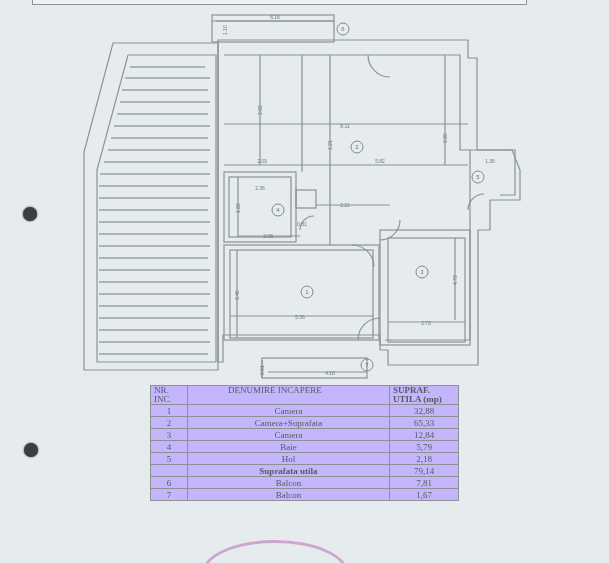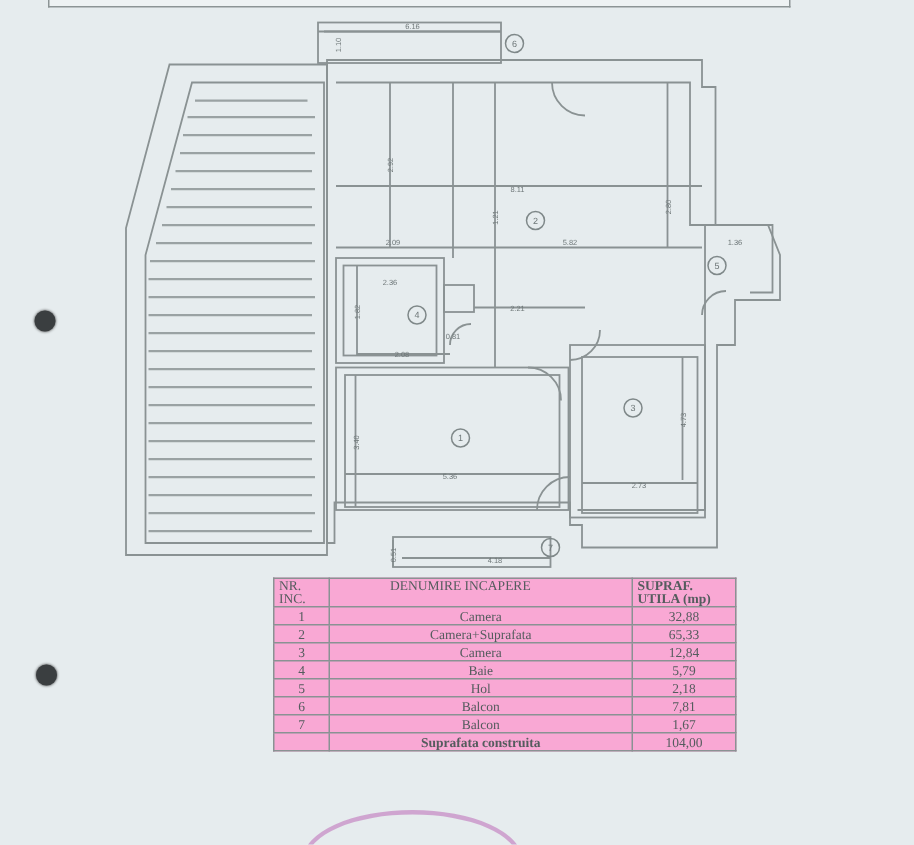--- a/index.html
+++ b/index.html
@@ -3,21 +3,21 @@
 <meta charset="utf-8">
 <style>
   html,body{margin:0;padding:0;}
   body{width:609px;height:563px;background:#e6ecee;position:relative;overflow:hidden;font-family:"Liberation Serif",serif;}
   .abs{position:absolute;}
   .topstrip{left:32px;top:-6px;width:493px;height:10px;border:1px solid #8c9495;border-top:none;background:#eef2f3;}
   .hole{border-radius:50%;background:#3a3e40;width:14px;height:14px;box-shadow:0 0 2px #222;}
   svg{position:absolute;left:0;top:0;}
   .dim{font-family:"Liberation Sans",sans-serif;font-size:5px;fill:#6e7778;}
   .num{font-family:"Liberation Sans",sans-serif;font-size:6px;fill:#6e7778;}
-  table.tbl{position:absolute;left:150px;top:385px;border-collapse:collapse;font-size:9px;color:#555c5e;background:#f9a8d4;margin-left:32px;}
+  table.tbl{position:absolute;left:150px;top:385px;border-collapse:collapse;font-size:9px;color:#555c5e;background:#c4b5fd;}
   table.tbl td{border:1px solid #8a9293;padding:0 3px;height:11px;line-height:10px;text-align:center;}
   table.tbl td.c1{width:30px;}
   table.tbl td.c2{width:158px;}
   table.tbl td.c3{width:62px;}
   table.tbl td.c3l{text-align:left;font-weight:bold;}
   table.tbl tr.hdr td{height:13px;vertical-align:top;text-align:left;line-height:9px;}
   table.tbl tr.bold td.c2{font-weight:bold;}
   .stamp{left:202px;top:540px;width:140px;height:60px;border-radius:50%;border:3px solid rgba(180,80,170,0.45);}
 </style>
 </head>
@@ -179,31 +179,31 @@
   <tr>
         <td class="c1">4</td>
         <td class="c2">Baie</td>
         <td class="c3">5,79</td>
       </tr>
   <tr>
         <td class="c1">5</td>
         <td class="c2">Hol</td>
         <td class="c3">2,18</td>
       </tr>
+  <tr class="bold">
+        <td class="c1"></td>
+        <td class="c2">Suprafata utila</td>
+        <td class="c3">79,14</td>
+      </tr>
   <tr>
         <td class="c1">6</td>
         <td class="c2">Balcon</td>
         <td class="c3">7,81</td>
       </tr>
   <tr>
         <td class="c1">7</td>
         <td class="c2">Balcon</td>
         <td class="c3">1,67</td>
       </tr>
-  <tr class="bold">
-        <td class="c1"></td>
-        <td class="c2">Suprafata construita</td>
-        <td class="c3">104,00</td>
-      </tr>
 </tbody>
   </table>
 
 <div class="abs stamp"></div>
 
 </body></html>

